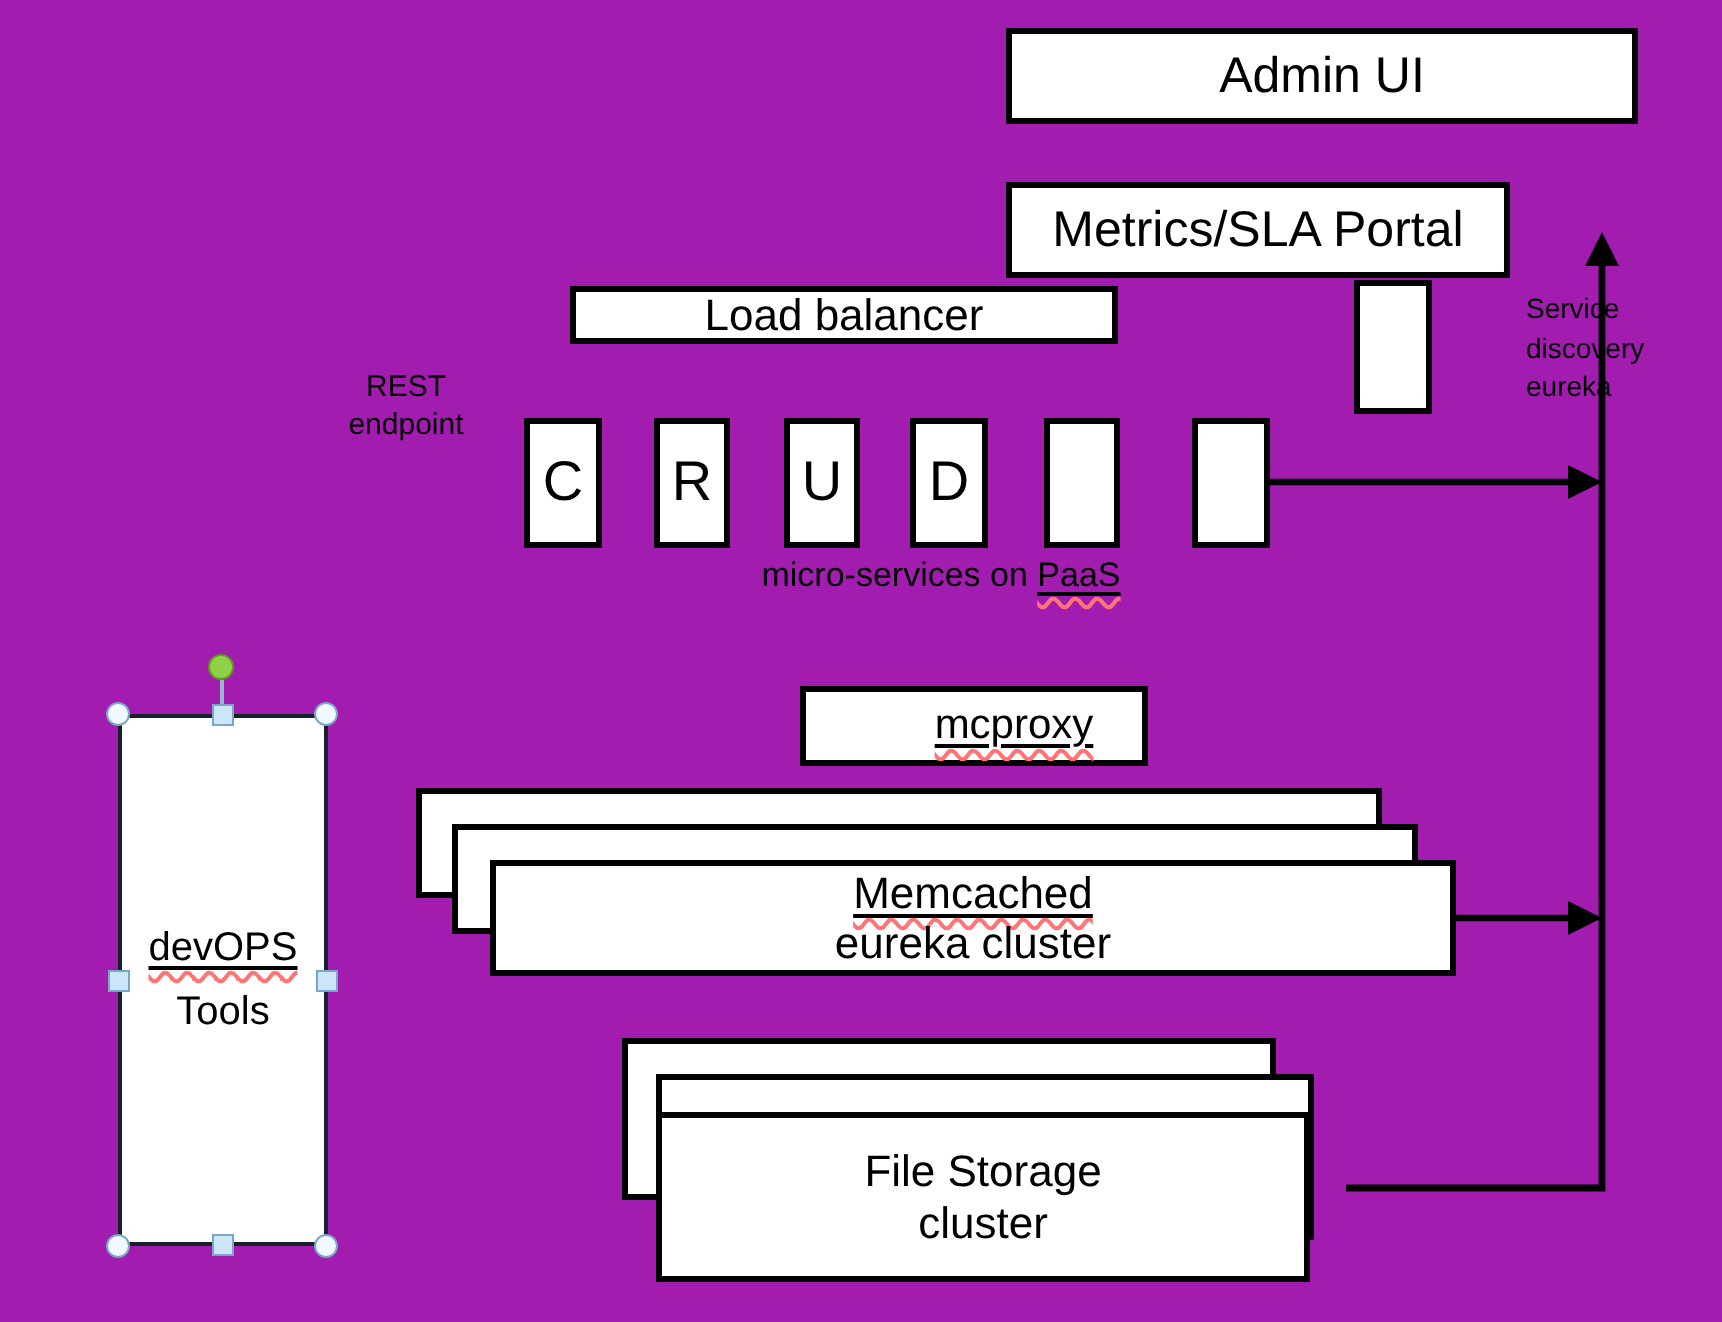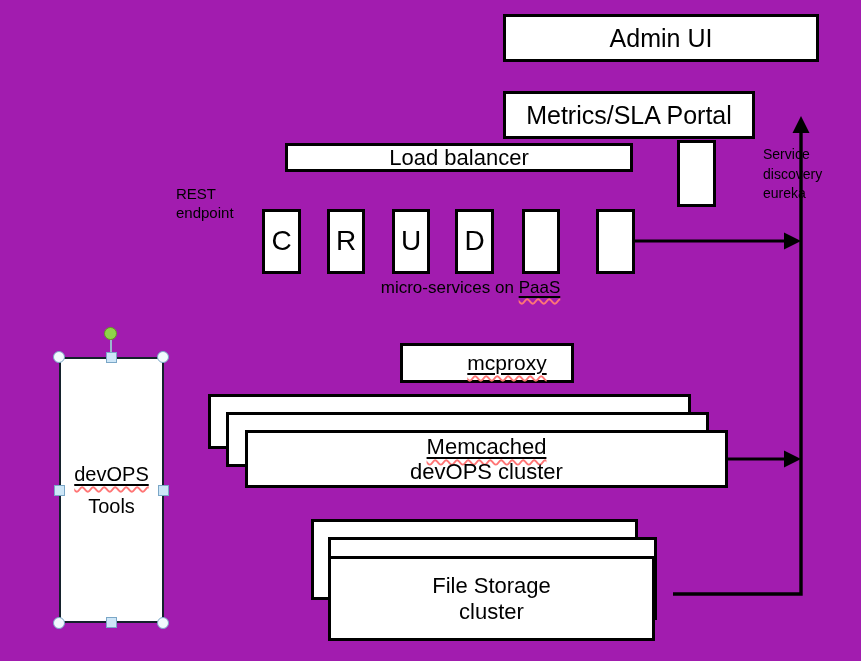--- a/index.html
+++ b/index.html
@@ -72,25 +72,25 @@
   </svg>
 
   <div class="shape fs24" style="left:503px;top:14px;width:316px;height:48px;" data-interactable="true">
     <span data-interactable="false">Admin UI</span>
   </div>
 
   <div class="shape fs24" style="left:503px;top:69px;width:252px;height:48px;margin-top:22px;" data-interactable="true">
     <span data-interactable="false">Metrics/SLA Portal</span>
   </div>
 
-  <div class="shape fs22" style="left:285px;top:143px;width:348px;height:29px;" data-interactable="true">
+  <div class="shape fs22" style="left:285px;top:143px;width:274px;height:29px;" data-interactable="true">
     <span data-interactable="false">Load balancer</span>
   </div>
 
-  <div class="label fs15" style="left:176px;top:185px;width:86px;text-align:left;" data-interactable="true">
+  <div class="label fs15" style="left:160px;top:185px;width:86px;text-align:center;" data-interactable="true">
     <div data-interactable="false">REST</div>
     <div data-interactable="false">endpoint</div>
   </div>
 
   <div class="shape crud-letter" style="left:262px;top:209px;width:39px;height:65px;" data-interactable="true">
     <span data-interactable="false">C</span>
   </div>
   <div class="shape crud-letter" style="left:327px;top:209px;width:38px;height:65px;" data-interactable="true">
     <span data-interactable="false">R</span>
   </div>
@@ -121,21 +121,21 @@
   </div>
 
   <div class="shape fs21" style="left:400px;top:343px;width:174px;height:40px;" data-interactable="true">
     <span class="underlined"><span class="squiggly" data-interactable="false">mcproxy</span></span>
   </div>
 
   <div class="shape" style="left:208px;top:394px;width:483px;height:55px;" data-interactable="true"></div>
   <div class="shape" style="left:226px;top:412px;width:483px;height:55px;" data-interactable="true"></div>
   <div class="shape fs22" style="left:245px;top:430px;width:483px;height:58px;flex-direction:column;" data-interactable="true">
     <div><span class="underlined"><span class="squiggly" data-interactable="false">Memcached</span></span></div>
-    <div data-interactable="false">devOPS cluster</div>
+    <div data-interactable="false">eureka cluster</div>
   </div>
 
   <div class="shape" style="left:311px;top:519px;width:327px;height:81px;" data-interactable="true"></div>
   <div class="shape" style="left:328px;top:537px;width:329px;height:83px;" data-interactable="true"></div>
   <div class="shape fs22" style="left:328px;top:556px;width:327px;height:85px;flex-direction:column;" data-interactable="true">
     <div data-interactable="false">File Storage</div>
     <div data-interactable="false">cluster</div>
   </div>
 
   <div class="shape fs20" style="left:59px;top:357px;width:105px;height:266px;border-width:2.5px;border-color:#14222c;flex-direction:column;line-height:1.6;" data-interactable="true">

